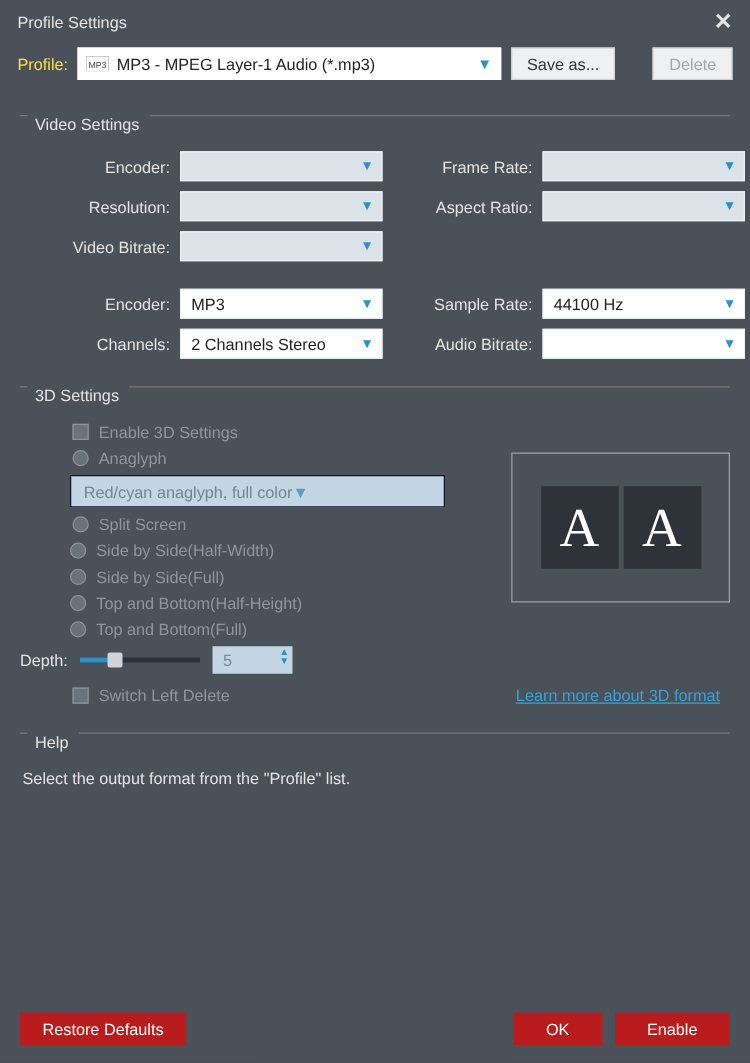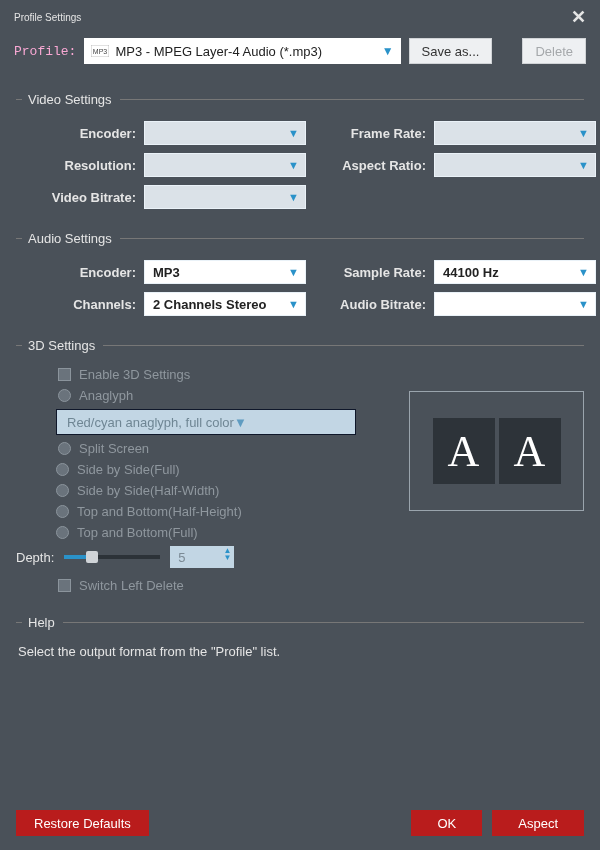--- a/index.html
+++ b/index.html
@@ -1,33 +1,33 @@
 <!DOCTYPE html>
 <html><head>
 <meta charset="utf-8">
 <style>
   * { box-sizing: border-box; margin: 0; padding: 0; font-family: "Segoe UI", Tahoma, sans-serif; }
   body { width: 600px; height: 850px; background: #4a5159; color: #d6d6d6; font-size: 13px; overflow: hidden; }
   .titlebar { display: flex; align-items: center; justify-content: space-between; padding: 8px 14px 8px 14px; height: 34px; }
-  .titlebar-title { color: #e5e5e5; font-size: 10px; }
+  .titlebar-title { color: #e5e5e5; font-size: 13px; }
   .close-x { color: #e5e5e5; font-size: 18px; cursor: pointer; font-weight: bold; line-height: 1; }
   .profile-row { display: flex; align-items: center; gap: 8px; padding: 4px 14px 18px 14px; }
-  .profile-row .lbl { color: #f9a8d4; font-family: Liberation Mono, monospace; }
+  .profile-row .lbl { color: #fde047; }
   .profile-select { flex: 1; display: flex; align-items: center; height: 26px; background: #fff; border: 1px solid #fff; padding: 0 6px; cursor: pointer; position: relative; }
   .profile-select .icon-box { display:inline-flex; align-items:center; justify-content:center; width:18px; height:14px; margin-right:6px; }
   .profile-select .text { color: #222; flex: 1; font-size: 13px; }
   .chev { color: #2a92c9; font-size: 12px; position: absolute; right: 6px; }
   .btn { height: 26px; padding: 0 12px; background: #eef0f2; color: #333; border: 1px solid #d0d3d6; cursor: pointer; font-size: 13px; }
   .btn.disabled { color: #a5a8ab; cursor: default; margin-left: 22px; }
   .section { padding: 10px 16px 2px 16px; }
-  .section-head { display: flex; align-items: center; margin-bottom: 14px; }
+  .section-head { display: flex; align-items: flex-start; margin-bottom: 14px; }
   .section-head .line-l { width: 6px; height: 1px; background: #777; margin-right: 6px; }
   .section-head .title { color: #e5e5e5; font-size: 13px; }
   .section-head .line-r { flex: 1; height: 1px; background: #777; margin-left: 8px; }
-  .grid2 { display: grid; grid-template-columns: 128px 162px 128px 162px; column-gap: 0; row-gap: 8px; align-items: center; font-weight: bold; }
+  .grid2 { display: grid; grid-template-columns: 128px 162px 128px 162px; column-gap: 0; row-gap: 8px; align-items: center; }
   .grid2 .fl { text-align: right; padding-right: 8px; color: #e5e5e5; }
   .combo { height: 24px; background: #dbe2e8; border: 1px solid #eaf2f8; display: flex; align-items: center; padding: 0 6px 0 8px; position: relative; cursor: pointer; }
   .combo.white { background: #fff; }
   .combo .val { color: #222; font-size: 13px; flex: 1; }
   .combo .chev2 { color: #2a92c9; font-size: 11px; position: absolute; right: 6px; }
   .threeD-wrap { display: flex; }
   .threeD-left { flex: 1; }
   .opt { display: flex; align-items: center; gap: 8px; margin-bottom: 6px; color: #8f979e; padding-left: 42px; }
   .opt.indent2 { padding-left: 40px; }
   .cb { width: 13px; height: 13px; background: #6a737c; border: 1px solid #8b949c; display: inline-block; cursor: pointer; }
@@ -61,21 +61,21 @@
 
 <div class="profile-row">
   <span class="lbl">Profile:</span>
   <div class="profile-select">
     <span class="icon-box">
       <svg width="18" height="12" viewBox="0 0 18 12">
           <rect x="0" y="0" width="18" height="12" fill="#fff" stroke="#888" stroke-width="0.5"></rect>
           <text x="9" y="9" text-anchor="middle" font-size="7" fill="#444" font-family="Arial">MP3</text>
         </svg>
     </span>
-    <span class="text">MP3 - MPEG Layer-4 Audio (*.mp3)</span>
+    <span class="text">MP3 - MPEG Layer-1 Audio (*.mp3)</span>
     <span class="chev">▼</span>
   </div>
   <button class="btn">Save as...</button>
   <button class="btn disabled">Delete</button>
 </div>
 
 <div class="section">
   <div class="section-head">
     <span class="line-l"></span>
       <span class="title">Video Settings</span>
@@ -108,25 +108,20 @@
     <div class="combo">
         <span class="val"></span>
         <span class="chev2">▼</span>
       </div>
     <div></div>
       <div></div>
   </div>
 </div>
 
 <div class="section" style="padding-top:20px;">
-  <div class="section-head">
-    <span class="line-l"></span>
-      <span class="title">Audio Settings</span>
-      <span class="line-r"></span>
-  </div>
   <div class="grid2">
     <div class="fl">Encoder:</div>
     <div class="combo white">
         <span class="val">MP3</span>
         <span class="chev2">▼</span>
       </div>
     <div class="fl">Sample Rate:</div>
     <div class="combo white">
         <span class="val">44100 Hz</span>
         <span class="chev2">▼</span>
@@ -163,25 +158,25 @@
       <div class="anaglyph-combo">
           <span>Red/cyan anaglyph, full color</span>
           <span class="chev2" style="color:#5f9cc1;">▼</span>
         </div>
       <div class="opt">
           <span class="rb"></span>
           <span>Split Screen</span>
         </div>
       <div class="opt indent2">
           <span class="rb"></span>
+          <span>Side by Side(Half-Width)</span>
+        </div>
+      <div class="opt indent2">
+          <span class="rb"></span>
           <span>Side by Side(Full)</span>
-        </div>
-      <div class="opt indent2">
-          <span class="rb"></span>
-          <span>Side by Side(Half-Width)</span>
         </div>
       <div class="opt indent2">
           <span class="rb"></span>
           <span>Top and Bottom(Half-Height)</span>
         </div>
       <div class="opt indent2">
           <span class="rb"></span>
           <span>Top and Bottom(Full)</span>
         </div>
       <div class="depth-row">
@@ -204,30 +199,31 @@
         <div class="aa">A</div>
         <div class="aa">A</div>
       </div>
     </div>
   </div>
   <div class="switch-row">
     <div class="opt" style="margin-bottom:0;">
         <span class="cb"></span>
         <span>Switch Left Delete</span>
       </div>
+    <span class="learn-link">Learn more about 3D format</span>
   </div>
 </div>
 
 <div class="section" style="padding-top:20px;">
   <div class="section-head">
     <span class="line-l"></span>
       <span class="title">Help</span>
       <span class="line-r"></span>
   </div>
   <div class="help-text">Select the output format from the "Profile" list.</div>
 </div>
 
 <div class="footer">
   <button class="btn-primary">Restore Defaults</button>
   <span class="spacer"></span>
   <button class="btn-primary wide">OK</button>
-  <button class="btn-primary wide">Aspect</button>
+  <button class="btn-primary wide">Enable</button>
 </div>
 
 </body></html>

